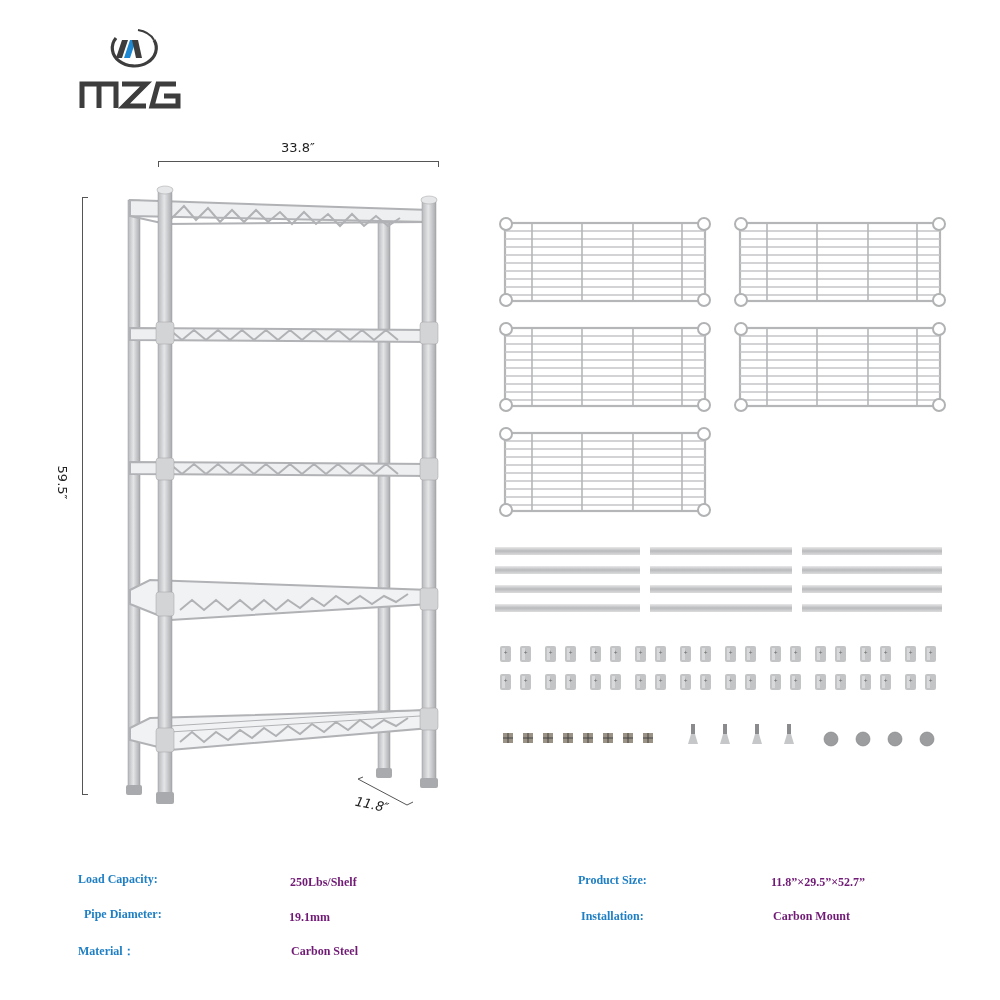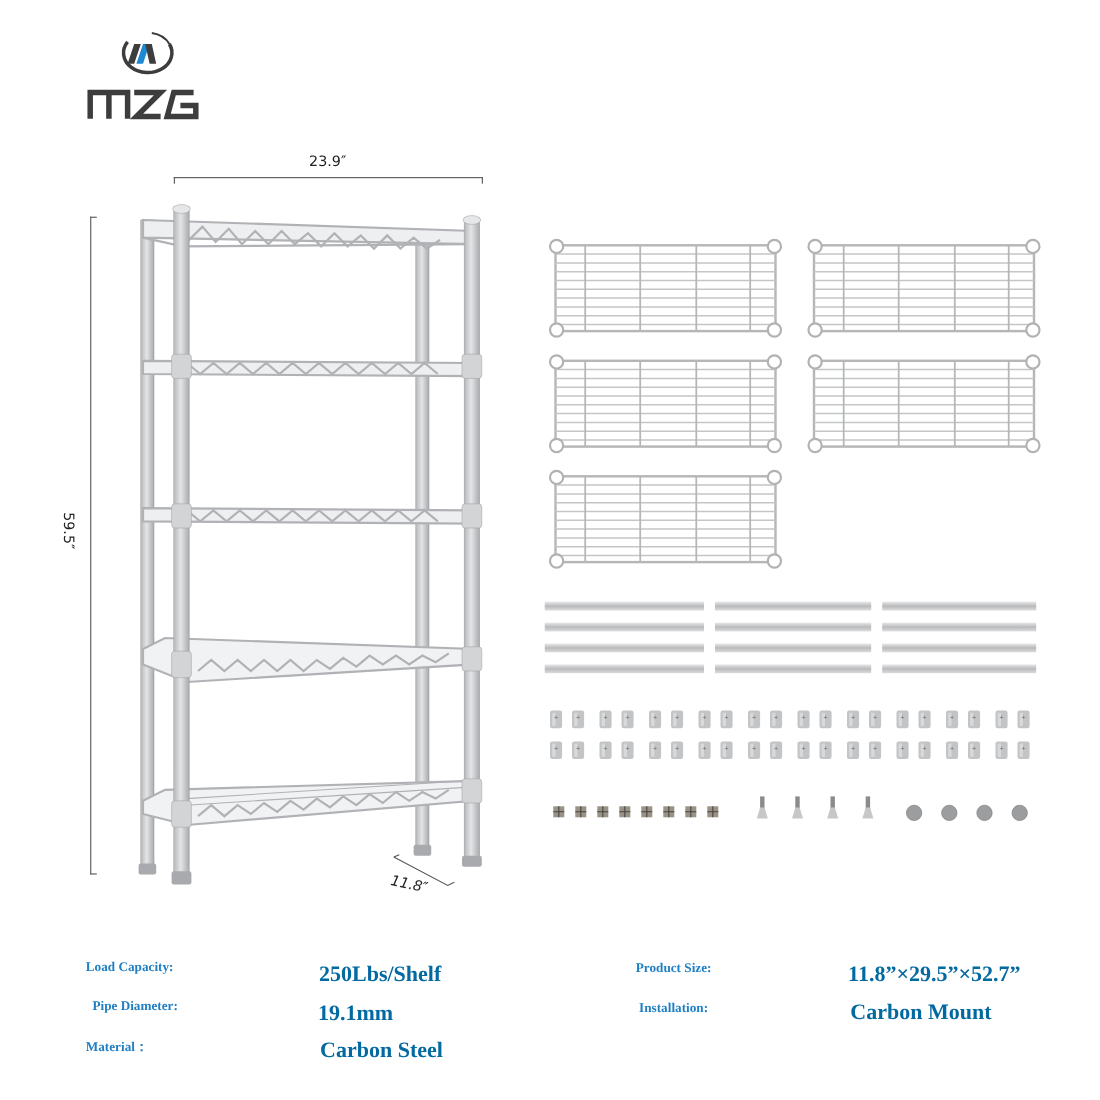--- a/index.html
+++ b/index.html
@@ -5,21 +5,21 @@
   html,body{margin:0;padding:0;background:#ffffff;}
   body{width:1000px;height:1000px;position:relative;overflow:hidden;font-family:"DejaVu Serif",serif;}
   .abs{position:absolute;}
   
   .logo{left:76px;top:26px;width:108px;height:86px;}
   
   .dim-line{background:#555;}
   .dim-text{font-family:"DejaVu Sans",sans-serif;font-size:13px;color:#222;}
   
   .spec-label{font-family:"Liberation Serif","DejaVu Serif",serif;font-weight:bold;font-size:12px;color:#1e7fc4;}
-  .spec-value{font-family:"Liberation Serif","DejaVu Serif",serif;font-weight:bold;font-size:20px;color:#0369a1;}
+  .spec-value{font-family:"Liberation Serif","DejaVu Serif",serif;font-weight:bold;font-size:12px;color:#701a75;}
 </style>
 </head>
 <body>
 
 <div class="abs logo">
   <svg width="108" height="86" viewBox="0 0 108 86">
 
     <path d="M40 12 A 22 18 0 1 0 78 14" fill="none" stroke="#3d3d3d" stroke-width="3.2"></path>
     <path d="M62 4 A 22 18 0 0 1 78 14" fill="none" stroke="#3d3d3d" stroke-width="2"></path>
 
@@ -30,21 +30,21 @@
     <g fill="none" stroke="#3d3d3d" stroke-width="5">
       <path d="M6 82 V58 H40 V82"></path>
       <path d="M23 58 V82"></path>
       <path d="M46 58 H70 L48 80 H70"></path>
       <path d="M100 58 H82 L76 80 H102 V70 H88"></path>
     </g>
   </svg>
 </div>
 
 <div>
-  <div class="abs dim-text" style="left:281px;top:140px;">23.9″</div>
+  <div class="abs dim-text" style="left:281px;top:140px;">33.8″</div>
   <div class="abs dim-line" style="left:158px;top:161px;width:281px;height:1px;"></div>
   <div class="abs dim-line" style="left:158px;top:161px;width:1px;height:6px;"></div>
   <div class="abs dim-line" style="left:438px;top:161px;width:1px;height:6px;"></div>
 </div>
 
 <div>
   <div class="abs dim-line" style="left:82px;top:197px;width:1px;height:598px;"></div>
   <div class="abs dim-line" style="left:82px;top:197px;width:6px;height:1px;"></div>
   <div class="abs dim-line" style="left:82px;top:794px;width:6px;height:1px;"></div>
   <div class="abs dim-text" style="left:42px;top:475px;transform:rotate(90deg);transform-origin:center;width:40px;text-align:center;">59.5″</div>

